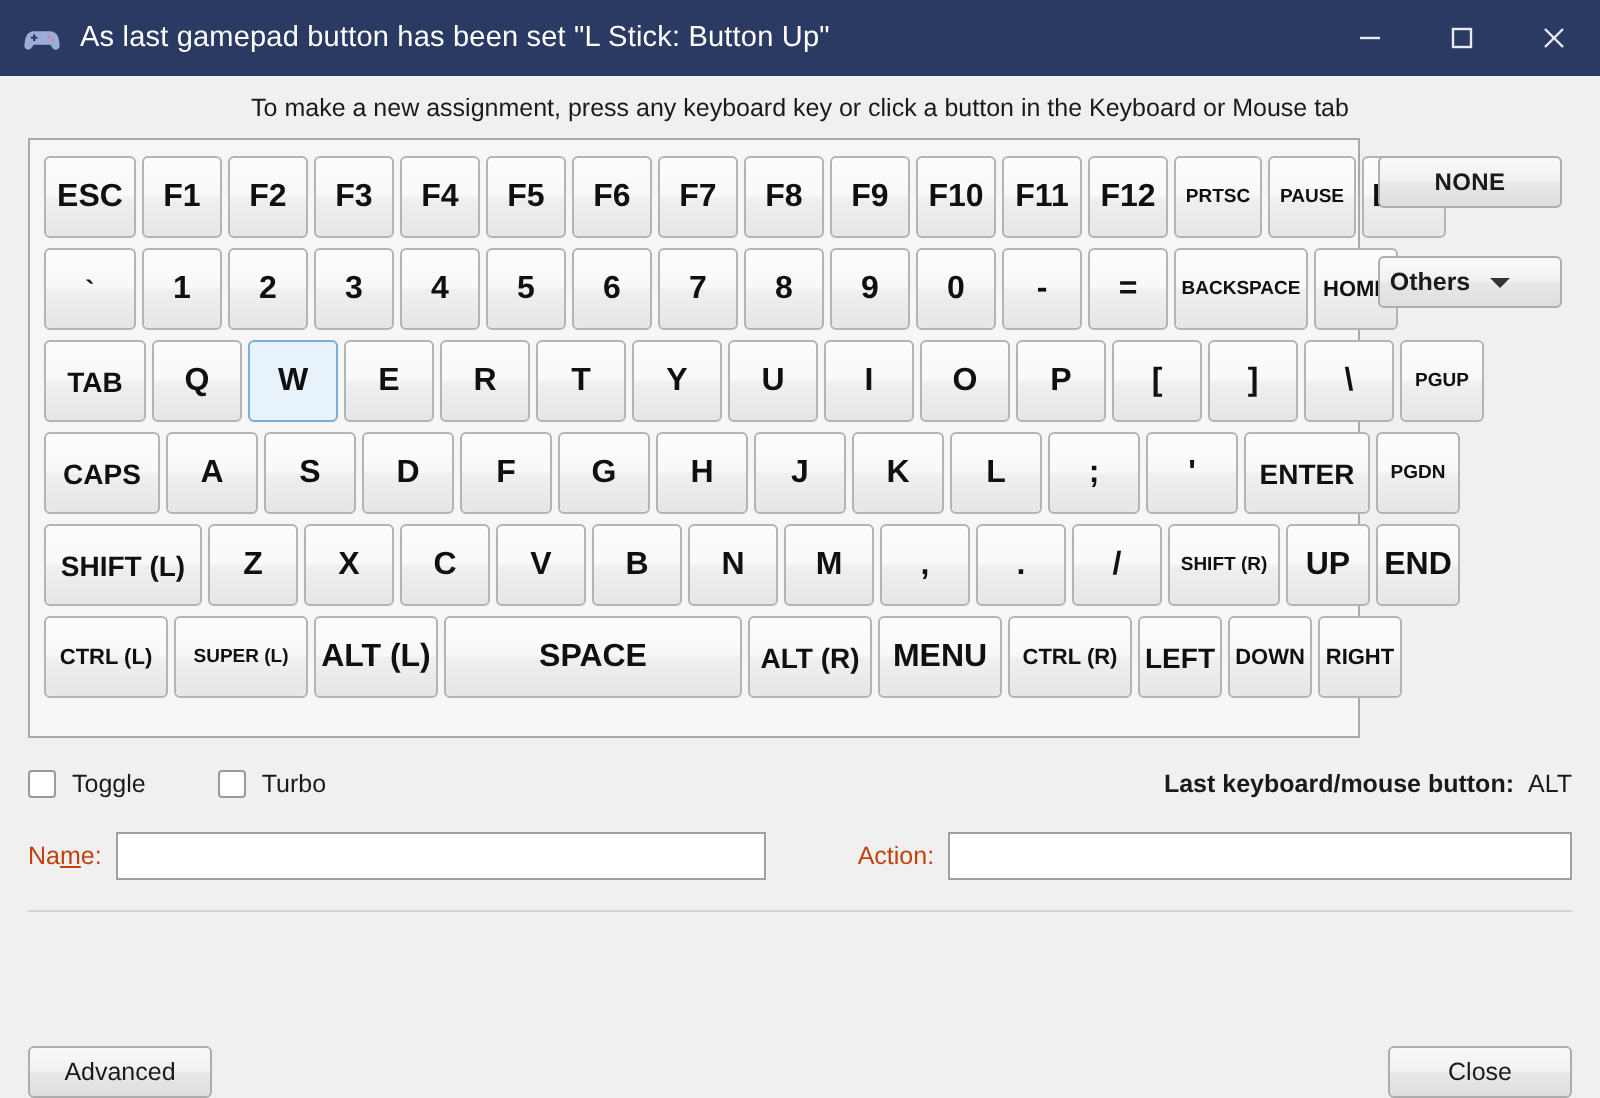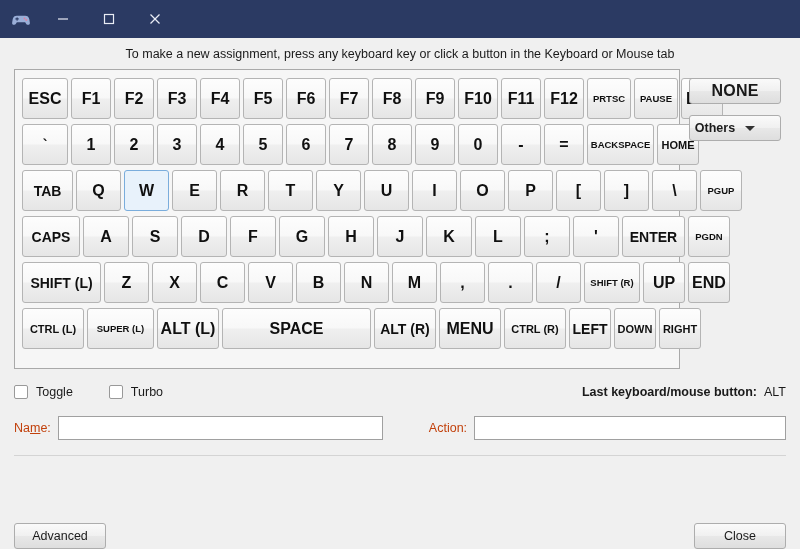--- a/index.html
+++ b/index.html
@@ -146,30 +146,30 @@
     font-family: "Liberation Sans", sans-serif;
     background: linear-gradient(to bottom,#fafafa 0%,#f0f0f0 50%,#e8e8e8 51%,#dedede 100%);
     border: 1px solid #adadad;
     border-radius: 3px;
     color: #1a1a1a;
     box-sizing: border-box;
     cursor: default;
   }
   .btn-none {
     height: 26px;
-    font-size: 16px;
+    font-size: 12px;
     font-weight: bold;
     display: flex;
     align-items: center;
     justify-content: center;
     letter-spacing: .2px;
   }
   .btn-others {
     height: 26px;
-    margin-top: 11px;
+    margin-top: 24px;
     font-size: 12.5px;
     font-weight: bold;
     display: flex;
     align-items: center;
     justify-content: center;
     position: relative;
     padding-right: 20px;
   }
   .caret {
     margin-left: 10px;
@@ -301,20 +301,21 @@
   <div class="titlebar">
     <div class="title-icon">
       <svg width="20" height="20" viewBox="0 0 24 24">
         <path d="M7 8h10a5 5 0 0 1 4.9 4l.7 4.2A2.4 2.4 0 0 1 20.2 19c-.9 0-1.7-.5-2.1-1.3L17 16H7l-1.1 1.7A2.4 2.4 0 0 1 3.8 19a2.4 2.4 0 0 1-2.4-2.8L2.1 12A5 5 0 0 1 7 8z" fill="#9aaed8"></path>
         <rect x="5.2" y="11.2" width="4.2" height="1.3" rx="0.6" fill="#2b3a63"></rect>
         <rect x="6.65" y="9.75" width="1.3" height="4.2" rx="0.6" fill="#2b3a63"></rect>
         <circle cx="16.2" cy="11.3" r="1" fill="#e87b9a"></circle>
         <circle cx="18.4" cy="13.1" r="1" fill="#e87b9a"></circle>
       </svg>
     </div>
+    <div class="title-text">As last gamepad button has been set "L Stick: Button Up"</div>
     <div class="win-btns">
       <div class="win-btn">
         <svg width="12" height="12" viewBox="0 0 12 12">
             <line x1="1" y1="6" x2="11" y2="6" stroke="#e9ecf5" stroke-width="1.2"></line>
           </svg>
       </div>
       <div class="win-btn">
         <svg width="12" height="12" viewBox="0 0 12 12">
             <rect x="1.5" y="1.5" width="9" height="9" fill="none" stroke="#e9ecf5" stroke-width="1.2"></rect>
           </svg>

